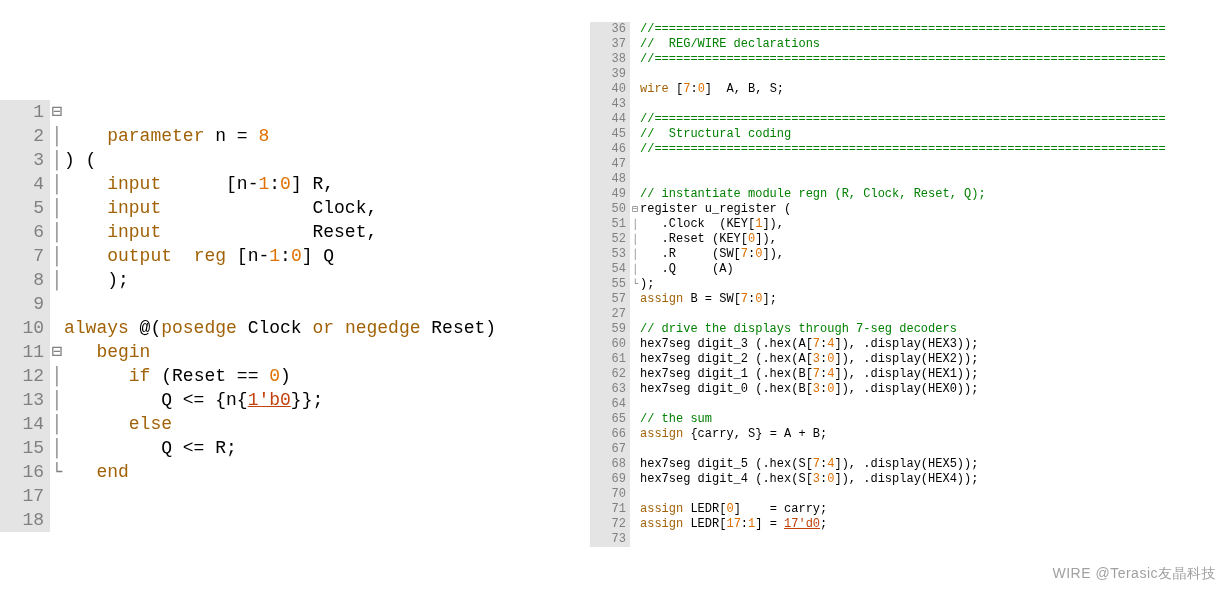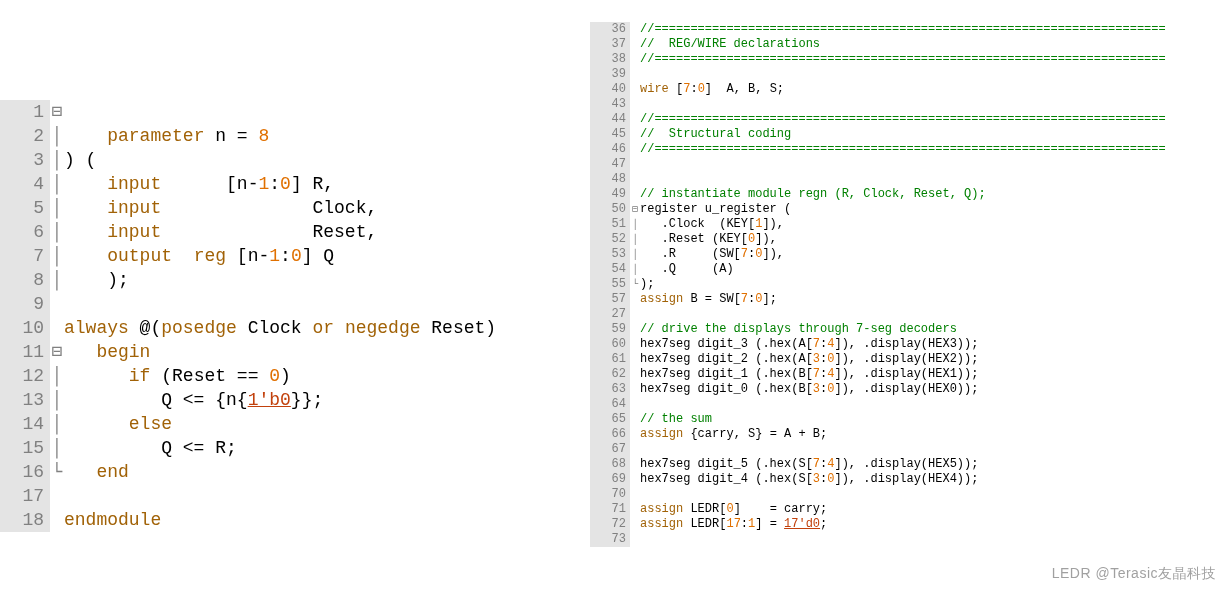--- a/index.html
+++ b/index.html
@@ -70,21 +70,21 @@
     <div class="line"><div class="gutter">8</div><div class="fold">│</div><div class="code"><span>    );</span></div></div>
     <div class="line"><div class="gutter">9</div><div class="fold"> </div><div class="code"><span></span></div></div>
     <div class="line"><div class="gutter">10</div><div class="fold"> </div><div class="code"><span class="kw">always</span><span> @(</span><span class="kw">posedge</span><span> Clock </span><span class="kw">or</span><span> </span><span class="kw">negedge</span><span> Reset)</span></div></div>
     <div class="line"><div class="gutter">11</div><div class="fold">⊟</div><div class="code"><span>   </span><span class="kw">begin</span></div></div>
     <div class="line"><div class="gutter">12</div><div class="fold">│</div><div class="code"><span>      </span><span class="kw">if</span><span> (Reset == </span><span class="num">0</span><span>)</span></div></div>
     <div class="line"><div class="gutter">13</div><div class="fold">│</div><div class="code"><span>         Q &lt;= {n{</span><span class="str">1'b0</span><span>}};</span></div></div>
     <div class="line"><div class="gutter">14</div><div class="fold">│</div><div class="code"><span>      </span><span class="kw">else</span></div></div>
     <div class="line"><div class="gutter">15</div><div class="fold">│</div><div class="code"><span>         Q &lt;= R;</span></div></div>
     <div class="line"><div class="gutter">16</div><div class="fold">└</div><div class="code"><span>   </span><span class="kw">end</span></div></div>
     <div class="line"><div class="gutter">17</div><div class="fold"> </div><div class="code"><span></span></div></div>
-    <div class="line"><div class="gutter">18</div><div class="fold"> </div><div class="code"><span class="kw">endmodule</span></div></div>
+    <div class="line"><div class="gutter">18</div><div class="fold"> </div></div>
   </div>
 <div class="pane pane-right" id="pane-right">
     <div class="line"><div class="gutter">36</div><div class="fold"> </div><div class="code"><span class="com">//=======================================================================</span></div></div>
     <div class="line"><div class="gutter">37</div><div class="fold"> </div><div class="code"><span class="com">//  REG/WIRE declarations</span></div></div>
     <div class="line"><div class="gutter">38</div><div class="fold"> </div><div class="code"><span class="com">//=======================================================================</span></div></div>
     <div class="line"><div class="gutter">39</div><div class="fold"> </div><div class="code"><span></span></div></div>
     <div class="line"><div class="gutter">40</div><div class="fold"> </div><div class="code"><span class="kw">wire</span><span> [</span><span class="num">7</span><span>:</span><span class="num">0</span><span>]  A, B, S;</span></div></div>
     <div class="line"><div class="gutter">43</div><div class="fold"> </div><div class="code"><span></span></div></div>
     <div class="line"><div class="gutter">44</div><div class="fold"> </div><div class="code"><span class="com">//=======================================================================</span></div></div>
     <div class="line"><div class="gutter">45</div><div class="fold"> </div><div class="code"><span class="com">//  Structural coding</span></div></div>
@@ -110,13 +110,13 @@
     <div class="line"><div class="gutter">66</div><div class="fold"> </div><div class="code"><span class="kw">assign</span><span> {carry, S} = A + B;</span></div></div>
     <div class="line"><div class="gutter">67</div><div class="fold"> </div><div class="code"><span></span></div></div>
     <div class="line"><div class="gutter">68</div><div class="fold"> </div><div class="code"><span>hex7seg digit_5 (.hex(S[</span><span class="num">7</span><span>:</span><span class="num">4</span><span>]), .display(HEX5));</span></div></div>
     <div class="line"><div class="gutter">69</div><div class="fold"> </div><div class="code"><span>hex7seg digit_4 (.hex(S[</span><span class="num">3</span><span>:</span><span class="num">0</span><span>]), .display(HEX4));</span></div></div>
     <div class="line"><div class="gutter">70</div><div class="fold"> </div><div class="code"><span></span></div></div>
     <div class="line"><div class="gutter">71</div><div class="fold"> </div><div class="code"><span class="kw">assign</span><span> LEDR[</span><span class="num">0</span><span>]    = carry;</span></div></div>
     <div class="line"><div class="gutter">72</div><div class="fold"> </div><div class="code"><span class="kw">assign</span><span> LEDR[</span><span class="num">17</span><span>:</span><span class="num">1</span><span>] = </span><span class="str">17'd0</span><span>;</span></div></div>
     <div class="line"><div class="gutter">73</div><div class="fold"> </div><div class="code"><span></span></div></div>
   </div>
 
-<div class="watermark">LEDR @Terasic友晶科技</div>
+<div class="watermark">WIRE @Terasic友晶科技</div>
 
 </body></html>

